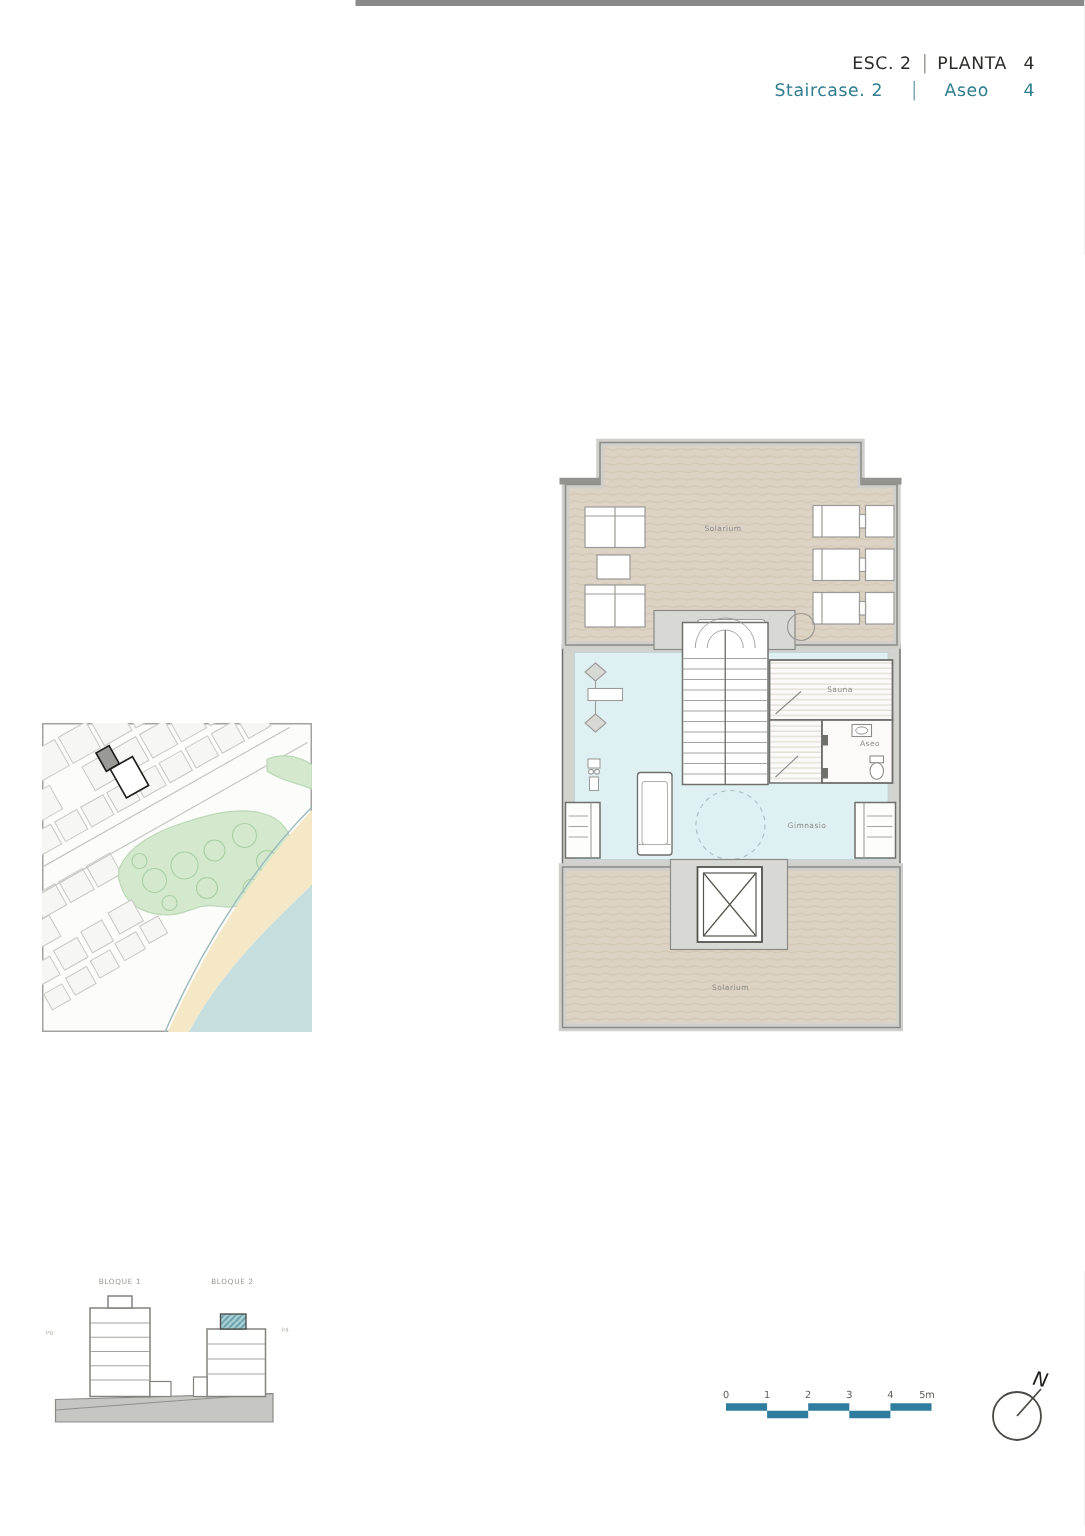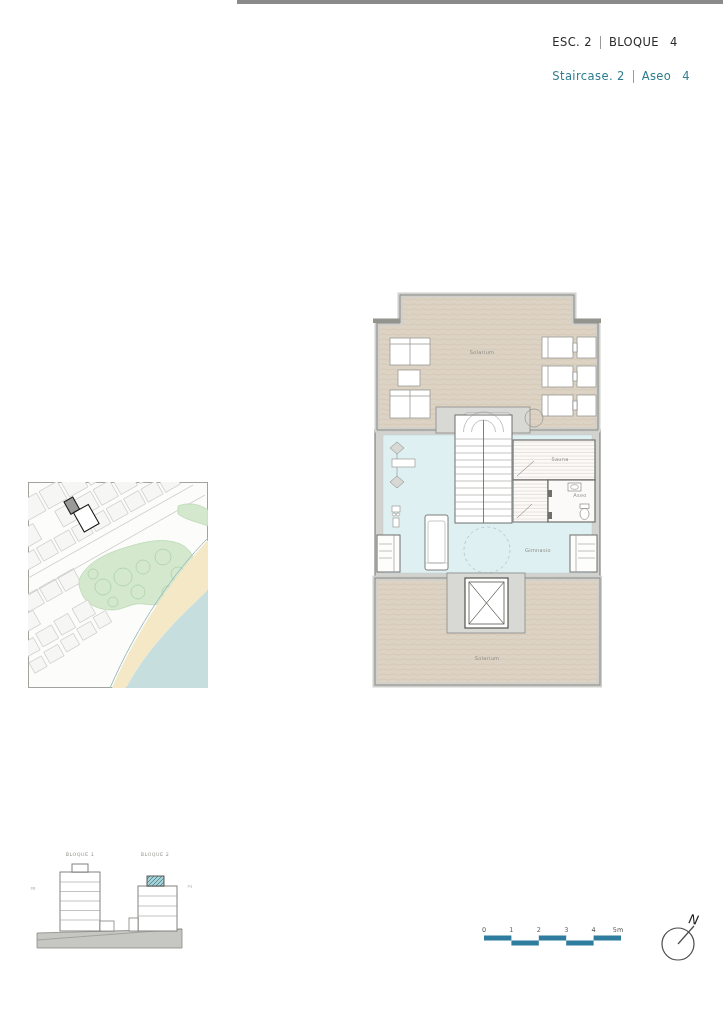--- a/index.html
+++ b/index.html
@@ -1,22 +1,22 @@
 <!DOCTYPE html>
 <html><head>
 <meta charset="utf-8">
 <style>
   html,body{margin:0;padding:0;background:#e8e8e8;}
   .page{position:relative;width:723px;height:1024px;background:#ffffff;overflow:hidden;
         font-family:"DejaVu Sans","Liberation Sans",sans-serif;margin:0 auto;}
   .top-bar{position:absolute;left:237px;top:0;width:486px;height:4px;background:#8a8a8a;}
   .title-block{position:absolute;top:35px;right:33px;text-align:right;}
-  .title-row{display:flex;align-items:center;
+  .title-row{display:flex;align-items:center;justify-content:flex-end;
              font-size:11.5px;letter-spacing:.4px;color:#2a2a28;}
-  .title-row.en{color:#2e7e8f;margin-top:20px;}
+  .title-row.en{color:#2e7e8f;margin-top:4px;gap:12px;}
   .sep{width:1px;height:13px;background:#9a9a96;margin:0 8px;}
   .title-row.en .sep{background:#79aab5;}
   .num{margin-left:11px;}
   svg{position:absolute;}
   svg text{font-family:"DejaVu Sans","Liberation Sans",sans-serif;}
   .plan-label{font-size:5px;fill:#8a8a85;text-anchor:middle;letter-spacing:.3px;}
   .elev-label{font-size:4.8px;fill:#96968f;text-anchor:middle;letter-spacing:.5px;}
   .level-label{font-size:4px;fill:#b9b9b3;text-anchor:middle;}
   .scale-num{font-size:6.5px;fill:#5a5a56;text-anchor:middle;}
 </style>
@@ -24,21 +24,21 @@
 <body>
 
 <div class="page">
 
   <div class="top-bar"></div>
 
   <div class="title-block">
     <div class="title-row">
       <span>ESC. 2</span>
       <span class="sep"></span>
-      <span>BLOQUE</span>
+      <span>PLANTA</span>
       <span class="num">4</span>
     </div>
     <div class="title-row en">
       <span>Staircase. 2</span>
       <span class="sep"></span>
       <span>Aseo</span>
       <span class="num">4</span>
     </div>
   </div>
 

